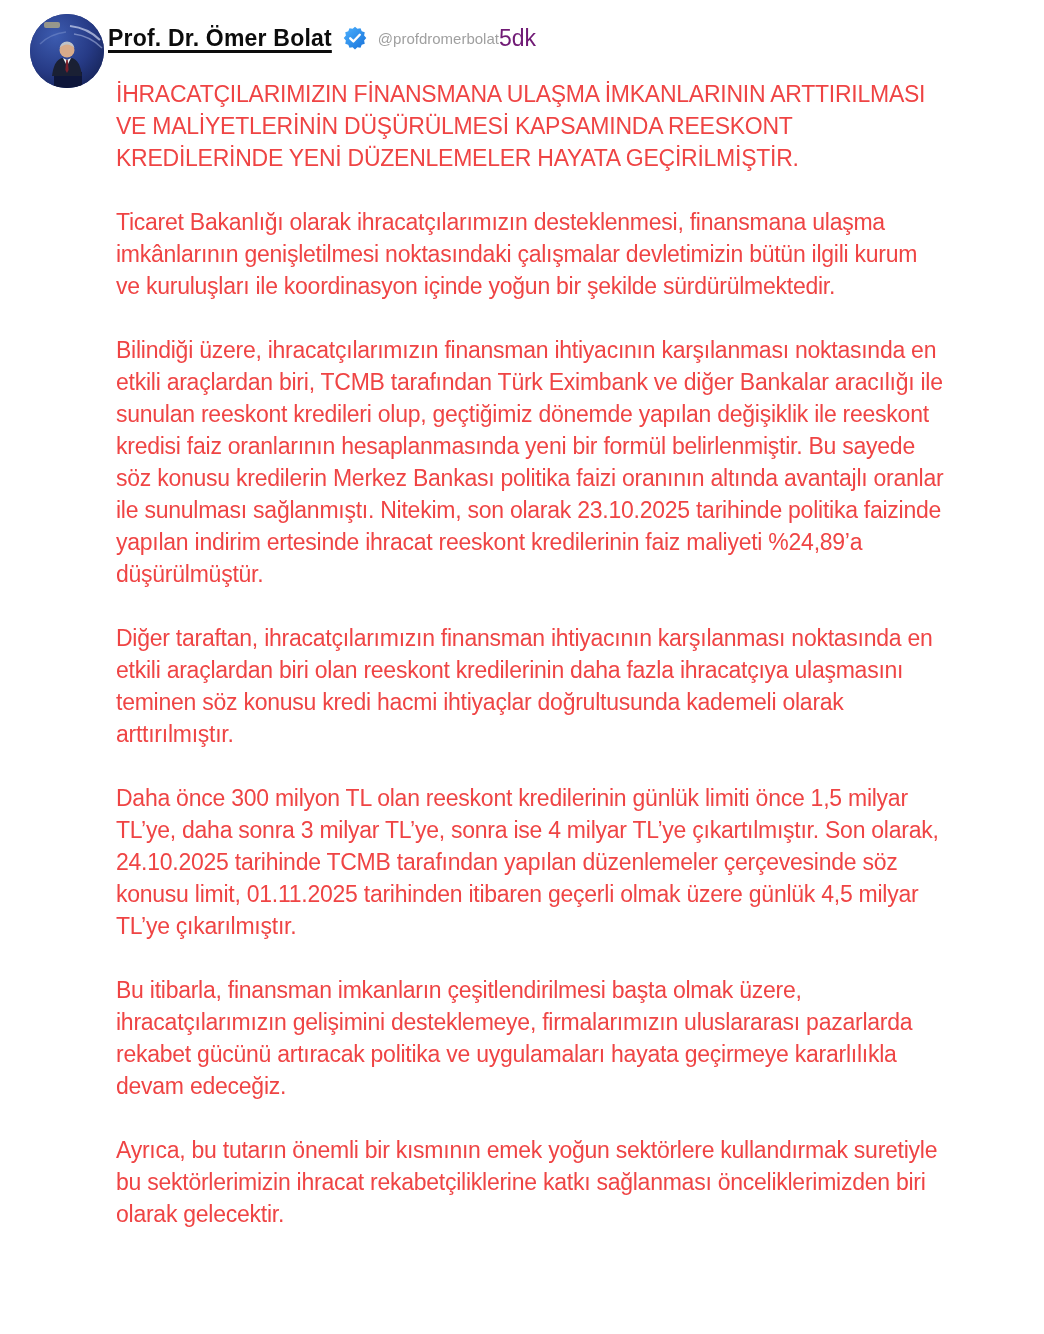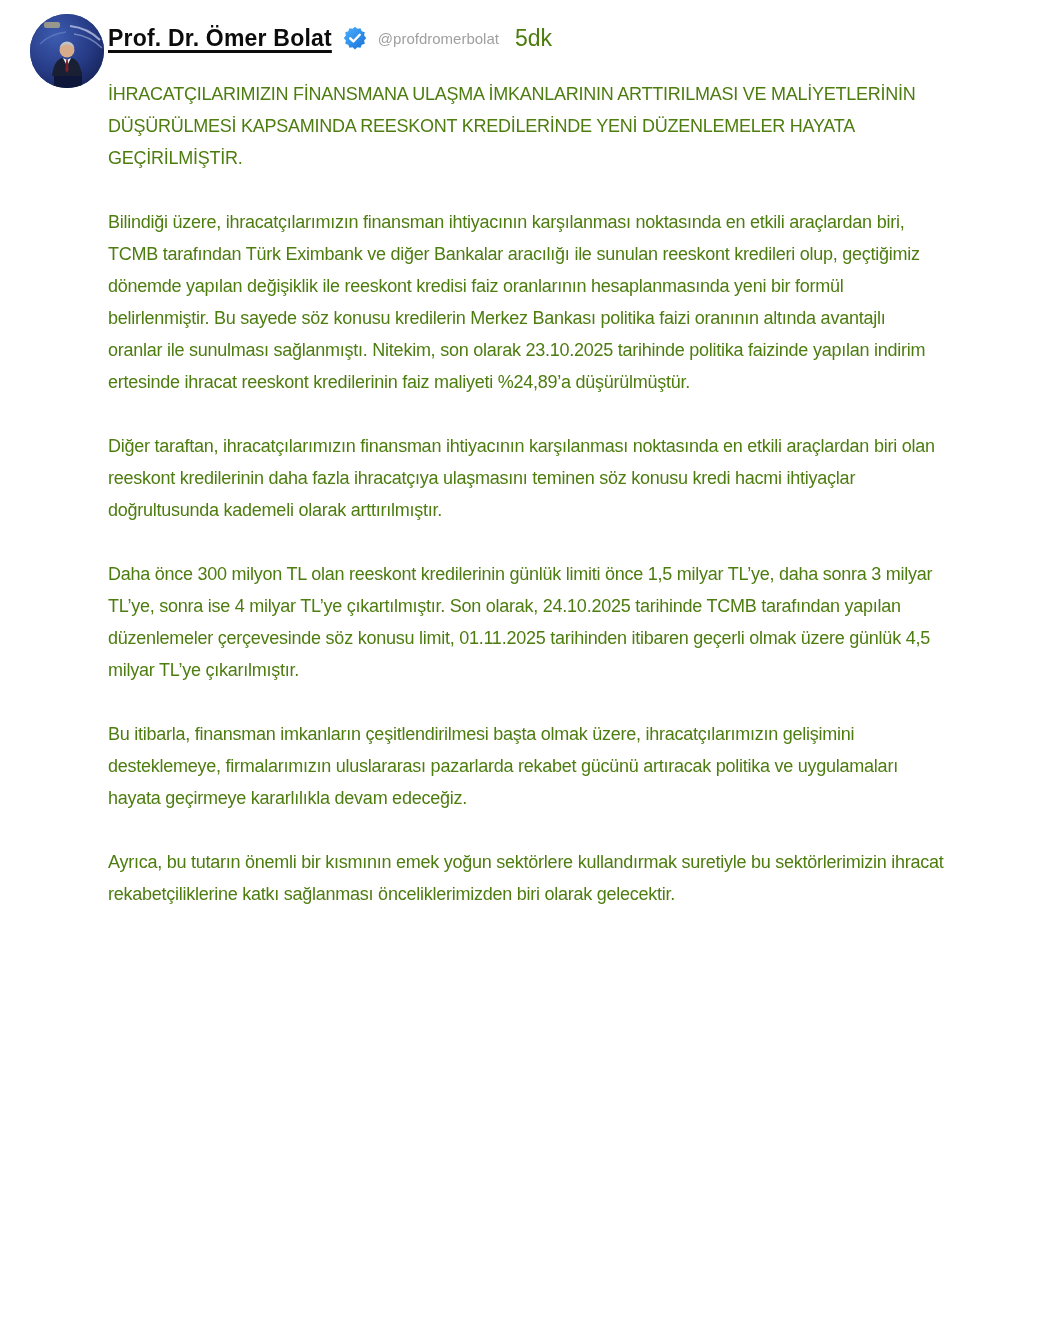--- a/index.html
+++ b/index.html
@@ -57,33 +57,32 @@
     width: 26px;
     height: 26px;
     flex: none;
   }
   .handle {
     margin-left: 10px;
     font-size: 15px;
     color: #a0a0a0;
   }
   .timestamp {
-    margin-left: 16px;
     font-size: 23px;
-    color: #4d7c0f;
+    color: #701a75;
   }
   .body {
     margin-top: 24px;
   }
   .para {
-    font-size: 18px;
+    font-size: 23px;
     line-height: 32px;
     letter-spacing: -0.25px;
-    color: #4d7c0f;
-    margin: 0 0 32px 0;
+    color: #ef4444;
+    margin: 0 0 32px 8px;
     white-space: pre-line;
   }
 </style>
 </head>
 <body>
 
 <article class="post">
 
   <div class="avatar">
     <span>
@@ -129,20 +128,21 @@
           <path fill="none" stroke="#ffffff" stroke-width="2.2" stroke-linecap="round" stroke-linejoin="round" d="M7.6 12.3l2.9 2.9 5.9-6.2"></path>
         </svg>
       </span>
       <span class="handle">@profdromerbolat</span>
       <span class="timestamp">5dk</span>
     </header>
 
     <div class="body">
 
     <div class="para">İHRACATÇILARIMIZIN FİNANSMANA ULAŞMA İMKANLARININ ARTTIRILMASI VE MALİYETLERİNİN DÜŞÜRÜLMESİ KAPSAMINDA REESKONT KREDİLERİNDE YENİ DÜZENLEMELER HAYATA GEÇİRİLMİŞTİR.</div>
+        <div class="para">Ticaret Bakanlığı olarak ihracatçılarımızın desteklenmesi, finansmana ulaşma imkânlarının genişletilmesi noktasındaki çalışmalar devletimizin bütün ilgili kurum ve kuruluşları ile koordinasyon içinde yoğun bir şekilde sürdürülmektedir.</div>
         <div class="para">Bilindiği üzere, ihracatçılarımızın finansman ihtiyacının karşılanması noktasında en etkili araçlardan biri, TCMB tarafından Türk Eximbank ve diğer Bankalar aracılığı ile sunulan reeskont kredileri olup, geçtiğimiz dönemde yapılan değişiklik ile reeskont kredisi faiz oranlarının hesaplanmasında yeni bir formül belirlenmiştir. Bu sayede söz konusu kredilerin Merkez Bankası politika faizi oranının altında avantajlı oranlar ile sunulması sağlanmıştı. Nitekim, son olarak 23.10.2025 tarihinde politika faizinde yapılan indirim ertesinde ihracat reeskont kredilerinin faiz maliyeti %24,89’a düşürülmüştür.</div>
         <div class="para">Diğer taraftan, ihracatçılarımızın finansman ihtiyacının karşılanması noktasında en etkili araçlardan biri olan reeskont kredilerinin daha fazla ihracatçıya ulaşmasını teminen söz konusu kredi hacmi ihtiyaçlar doğrultusunda kademeli olarak arttırılmıştır.</div>
         <div class="para">Daha önce 300 milyon TL olan reeskont kredilerinin günlük limiti önce 1,5 milyar TL’ye, daha sonra 3 milyar TL’ye, sonra ise 4 milyar TL’ye çıkartılmıştır. Son olarak, 24.10.2025 tarihinde TCMB tarafından yapılan düzenlemeler çerçevesinde söz konusu limit, 01.11.2025 tarihinden itibaren geçerli olmak üzere günlük 4,5 milyar TL’ye çıkarılmıştır.</div>
         <div class="para">Bu itibarla, finansman imkanların çeşitlendirilmesi başta olmak üzere, ihracatçılarımızın gelişimini desteklemeye, firmalarımızın uluslararası pazarlarda rekabet gücünü artıracak politika ve uygulamaları hayata geçirmeye kararlılıkla devam edeceğiz.</div>
         <div class="para">Ayrıca, bu tutarın önemli bir kısmının emek yoğun sektörlere kullandırmak suretiyle bu sektörlerimizin ihracat rekabetçiliklerine katkı sağlanması önceliklerimizden biri olarak gelecektir.</div>
       </div>
 
   </div>
 
 </article>

